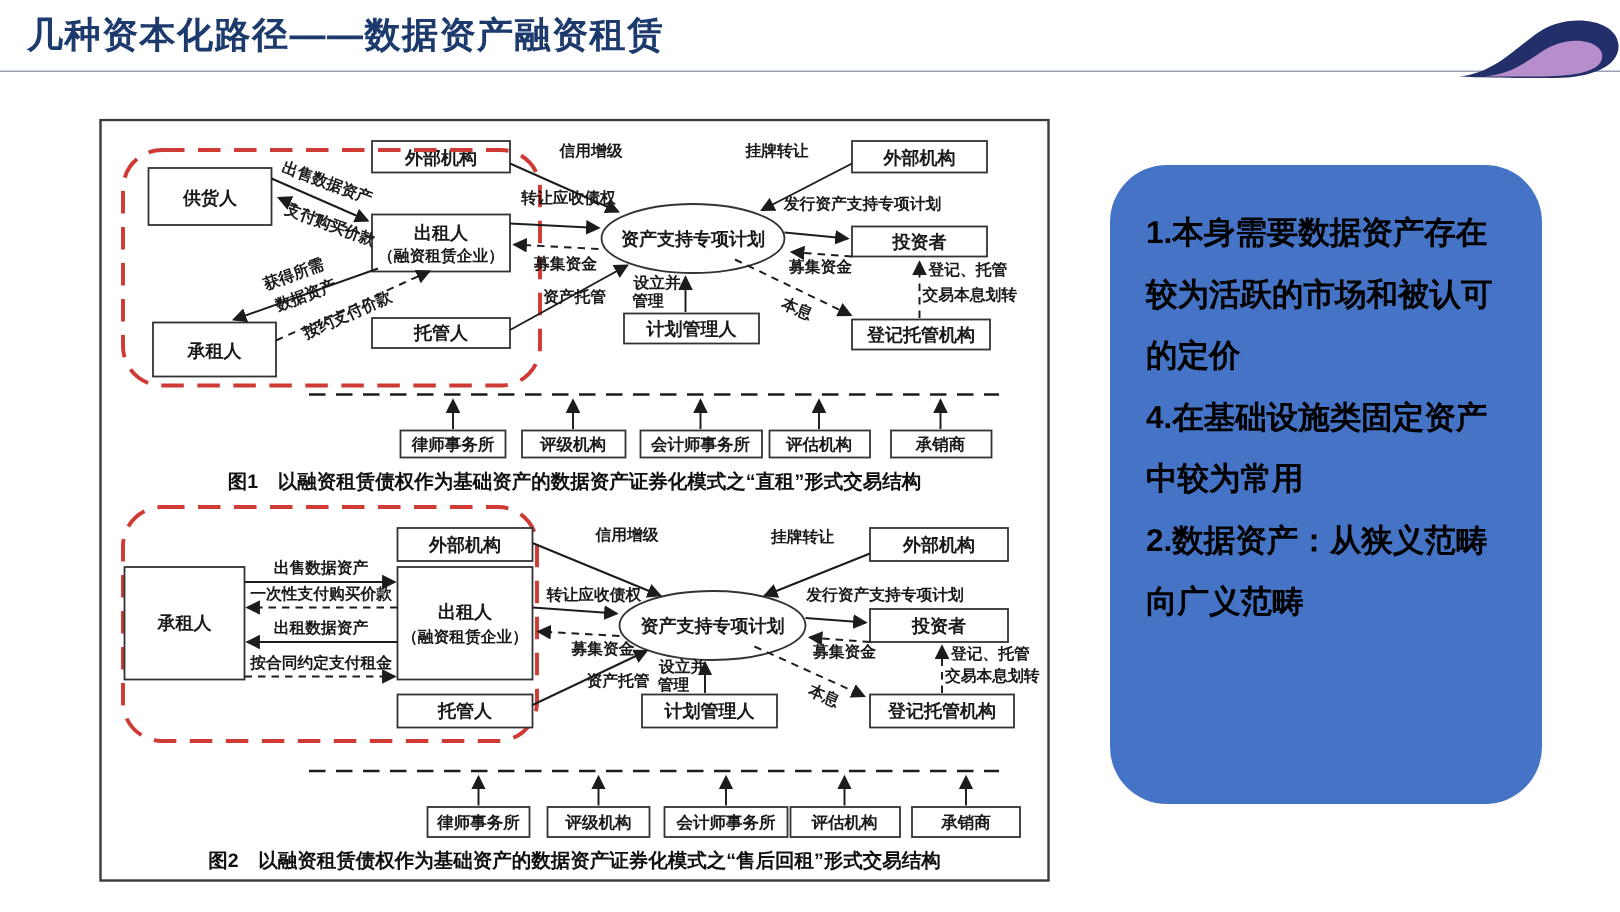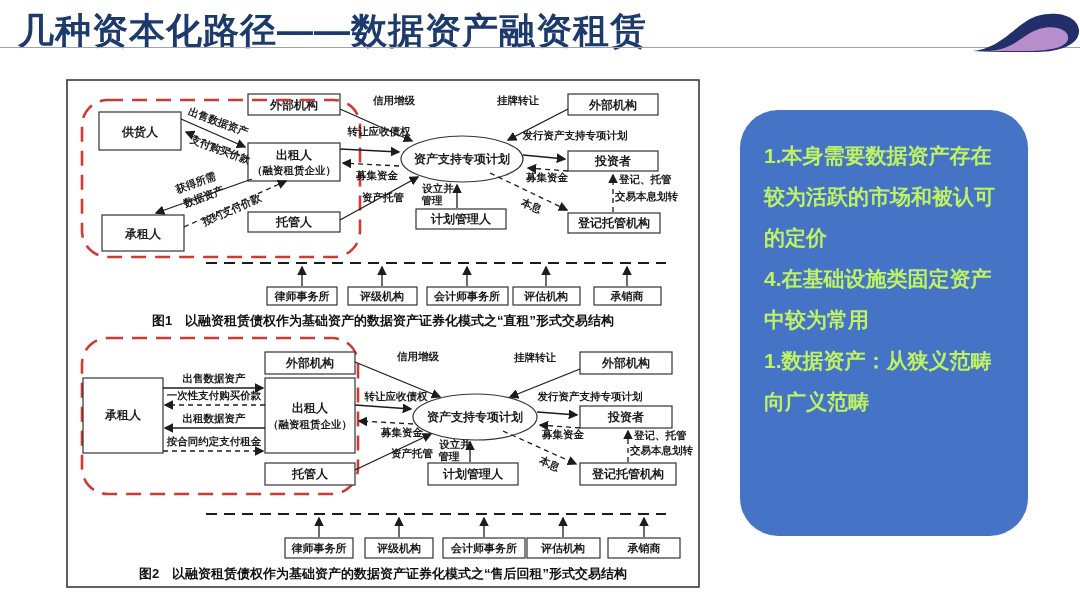--- a/index.html
+++ b/index.html
@@ -1,25 +1,25 @@
 <!DOCTYPE html>
 <html><head>
 <meta charset="utf-8">
 <style>
   html,body{margin:0;padding:0;background:#fff;}
   .slide{position:relative;width:1080px;height:608px;background:#ffffff;overflow:hidden;
          font-family:"Liberation Sans","DejaVu Sans",sans-serif;}
-  .page-title{position:absolute;left:18px;top:7px;font-size:36px;font-weight:bold;
+  .page-title{position:absolute;left:18px;top:7px;font-size:24px;font-weight:bold;
               color:#1d3a6d;letter-spacing:1px;}
   .title-rule{position:absolute;left:0;top:47px;width:1080px;border-top:1.5px solid #9aa3b5;}
   .logo{position:absolute;left:973px;top:10px;}
   .diagram-wrap{position:absolute;left:66px;top:79px;}
   .note-panel{position:absolute;left:740px;top:110px;width:288px;height:426px;
               border-radius:38px;box-sizing:border-box;padding:26px 24px;}
-  .note-panel p{margin:0;font-size:21px;font-weight:bold;line-height:1.95;color:#bef264;}
+  .note-panel p{margin:0;font-size:21px;font-weight:bold;line-height:1.95;color:#000000;}
   
   .nbox{fill:#ffffff;stroke:#333;stroke-width:1.2;}
   .ntext{font-size:12px;font-weight:600;fill:#1a1a1a;text-anchor:middle;}
   .ntext2{font-size:10.5px;font-weight:600;fill:#1a1a1a;text-anchor:middle;}
   .stext{font-size:11px;font-weight:600;fill:#1a1a1a;text-anchor:middle;}
   .etext{font-size:10.5px;font-weight:600;fill:#1a1a1a;text-anchor:middle;}
   .etextL{font-size:10.5px;font-weight:600;fill:#1a1a1a;text-anchor:start;}
   .ln{stroke:#1c1c1c;stroke-width:1.3;fill:none;}
   .lnd{stroke:#1c1c1c;stroke-width:1.3;fill:none;stroke-dasharray:5 4;}
   .bigdash{stroke:#1c1c1c;stroke-width:1.8;fill:none;stroke-dasharray:11 7;}
@@ -266,16 +266,16 @@
         <text class="stext" x="578" y="473">承销商</text>
       </g>
       <text class="cap" x="317" y="499">图2　以融资租赁债权作为基础资产的数据资产证券化模式之“售后回租”形式交易结构</text>
     </g>
   </svg>
   </div>
 
   <div class="note-panel" style="background:#4574C6;">
     <p>1.本身需要数据资产存在较为活跃的市场和被认可的定价</p>
     <p>4.在基础设施类固定资产中较为常用</p>
-    <p>1.数据资产：从狭义范畴向广义范畴</p>
+    <p>2.数据资产：从狭义范畴向广义范畴</p>
   </div>
 
 </div>
 
 </body></html>

